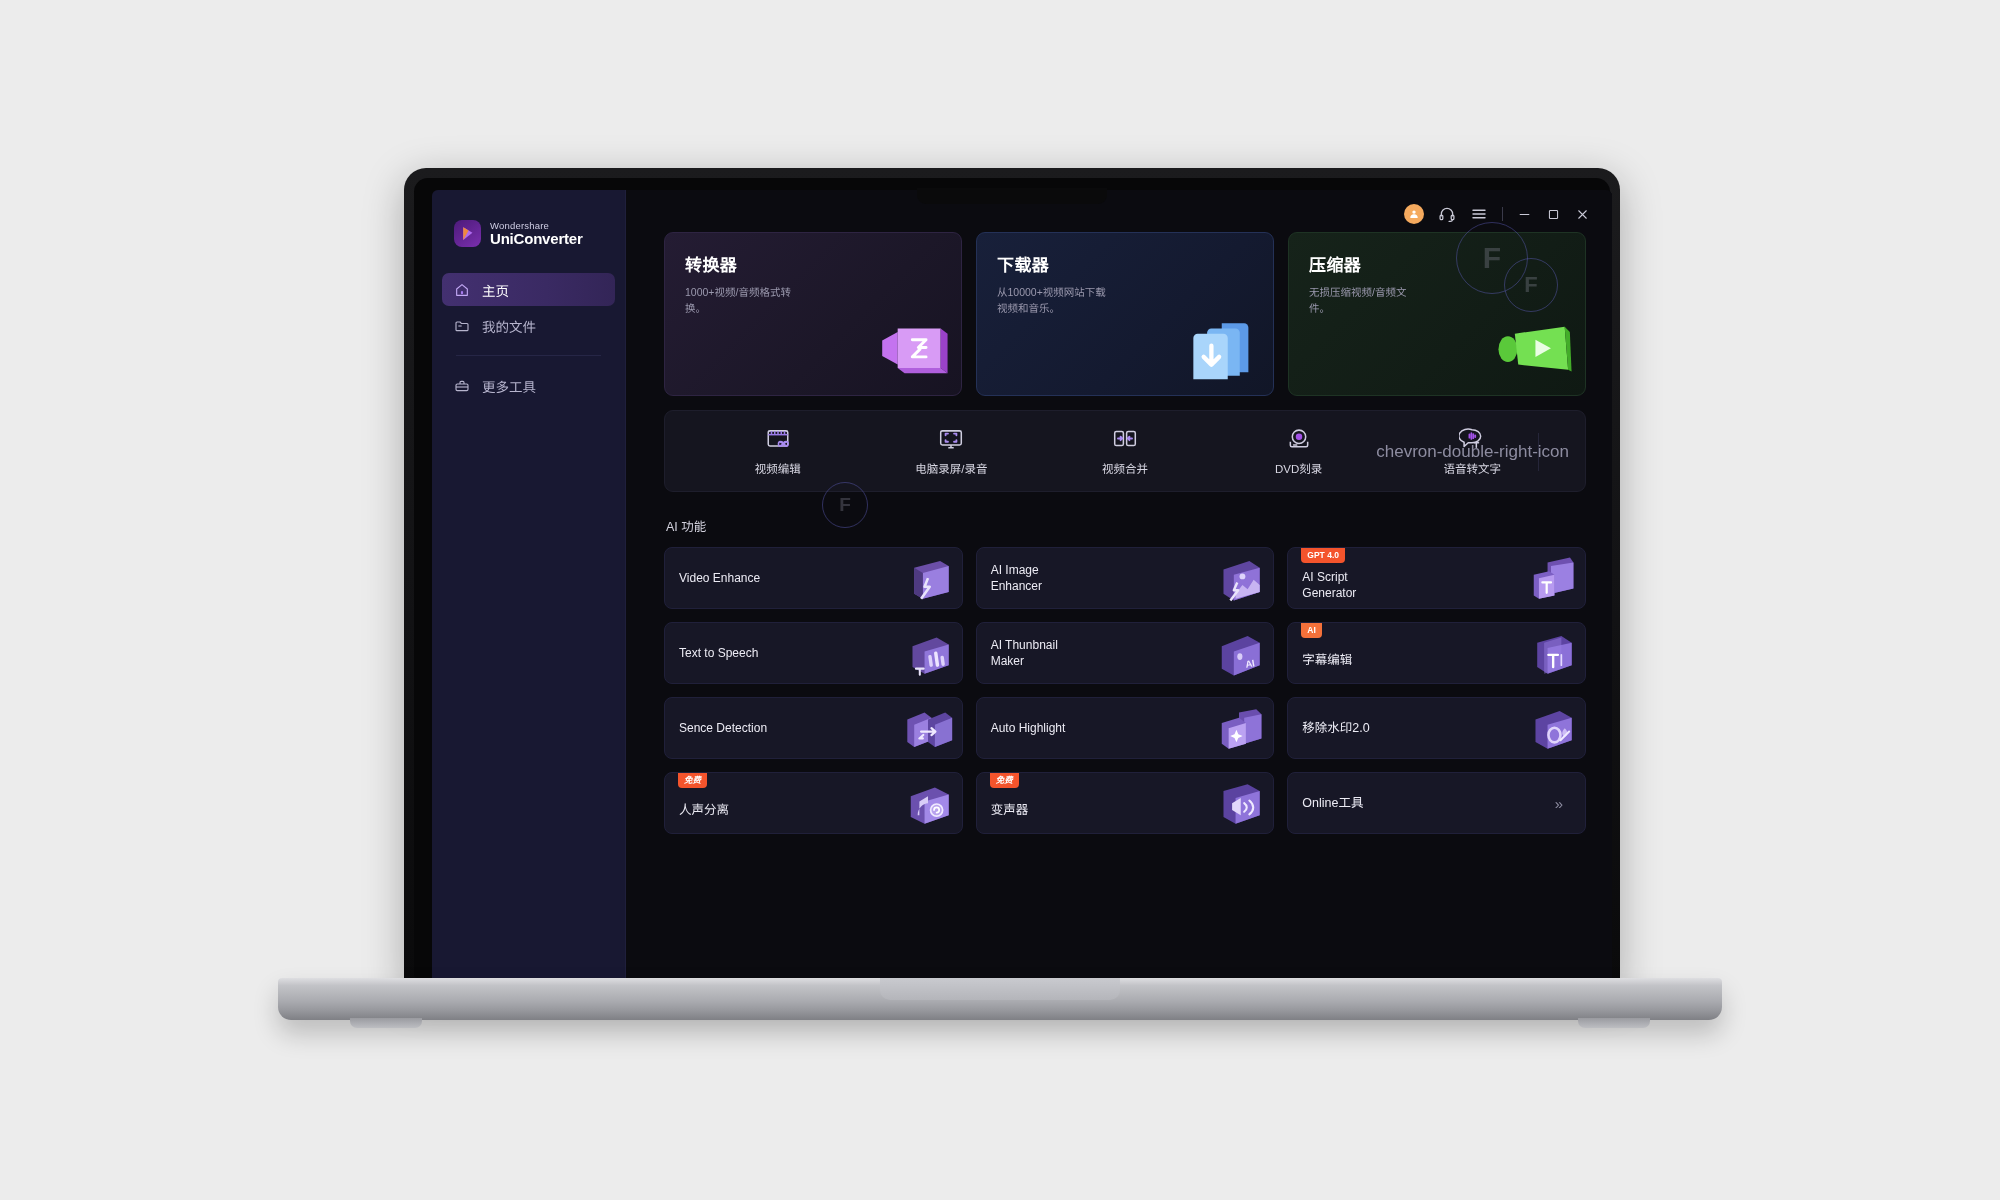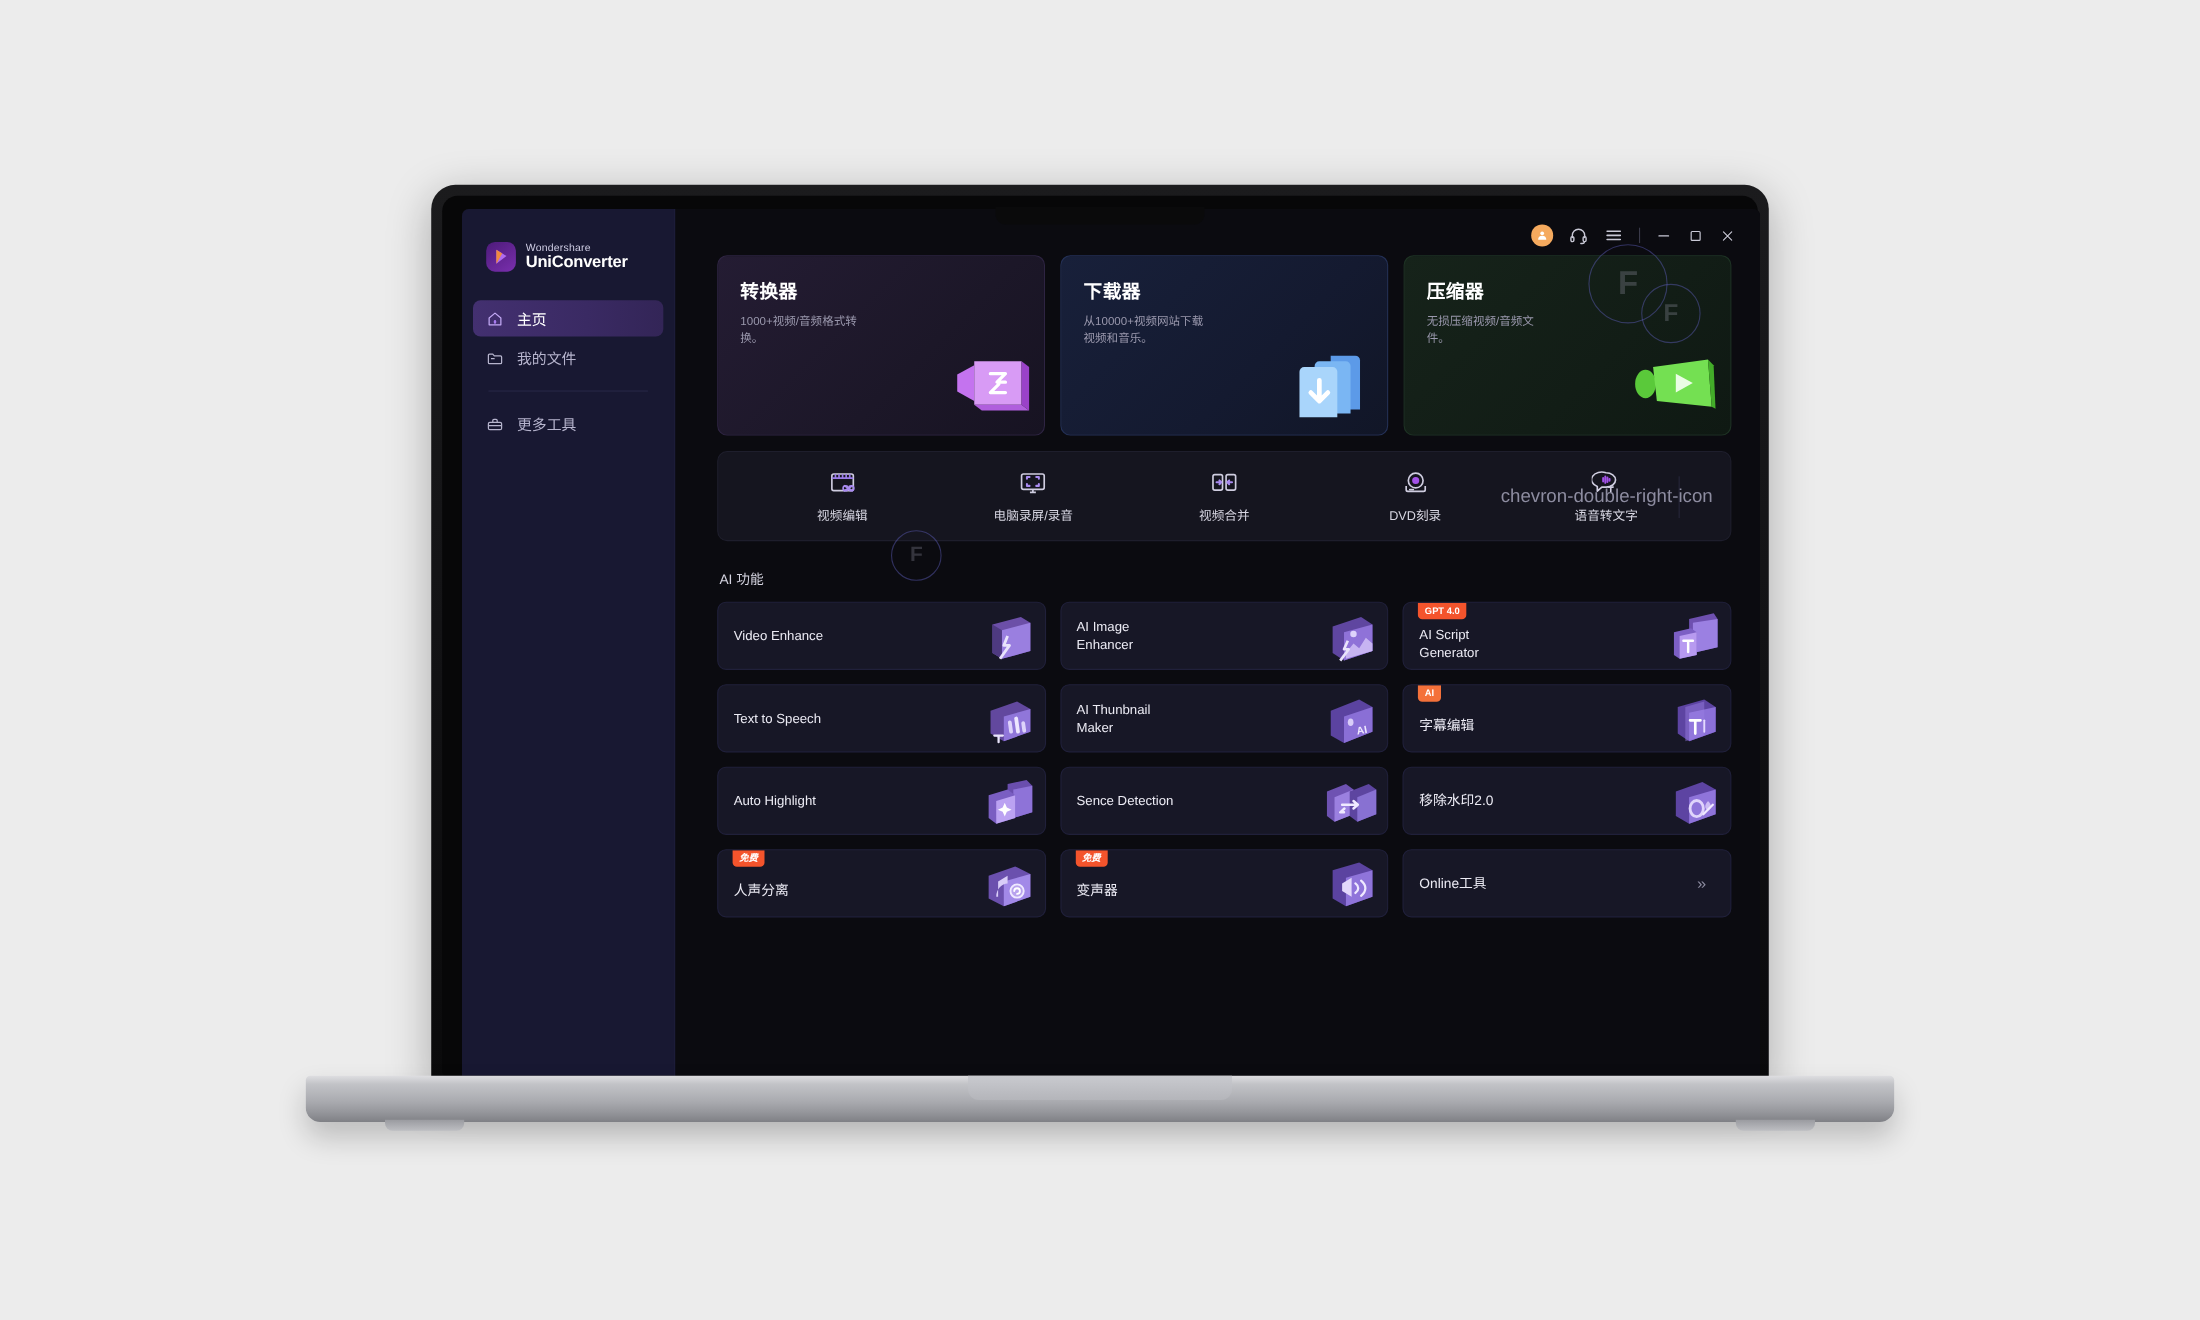--- a/index.html
+++ b/index.html
@@ -8,21 +8,21 @@
   body {
     background:#ececec;
     font-family:"Liberation Sans","DejaVu Sans",sans-serif;
     -webkit-font-smoothing:antialiased;
   }
 
   
   #stage { position:relative; width:2000px; height:1200px; }
 
   .laptop-lid {
-    position:absolute; left:392px; top:168px;
+    position:absolute; left:404px; top:168px;
     width:1216px; height:820px;
     background:linear-gradient(180deg,#1b1b1d 0%,#121214 55%,#0a0a0b 100%);
     border-radius:22px 22px 8px 8px;
     box-shadow:0 10px 40px rgba(0,0,0,.28);
   }
   .lid-inner {
     position:absolute; left:10px; top:10px; right:10px; bottom:10px;
     background:#070708; border-radius:14px 14px 4px 4px;
   }
   .screen {
@@ -452,41 +452,41 @@
                     <path d="M14 16 L42 8 L54 16 L54 42 L26 52 L14 44 Z" fill="#5d44a2"></path>
                     <path d="M26 22 L54 16 L54 42 L26 52 Z" fill="#8b70d8"></path>
                     <path d="M22 16 L42 10 L42 46 L22 52 Z" fill="#9c81e4" opacity=".45"></path>
                     <path d="M27 30 h11 M32.5 30 v14" stroke="#fff" stroke-width="2.8" stroke-linecap="round" fill="none"></path>
                     <path d="M42 30 v12" stroke="#e4daff" stroke-width="2" stroke-linecap="round"></path>
                   </svg>
                 </div>
               </div>
 
               <div class="ai-card">
+                <span class="ai-label">Sence Detection</span>
+                <div class="ai-art">
+                  <svg viewBox="0 0 60 58">
+                    <path d="M6 18 L26 10 L34 16 L34 42 L14 50 L6 44 Z" fill="#6e52b2"></path>
+                    <path d="M14 24 L34 16 L34 42 L14 50 Z" fill="#9b80e0"></path>
+                    <path d="M30 18 L50 10 L58 16 L58 42 L38 50 L30 44 Z" fill="#5d45a0"></path>
+                    <path d="M38 24 L58 16 L58 42 L38 50 Z" fill="#8871d2"></path>
+                    <path d="M22 32 h16 M34 28 l4.6 4 l-4.6 4 M24 40 h-4 l4.5-4" fill="none" stroke="#efe9ff" stroke-width="2.6" stroke-linecap="round" stroke-linejoin="round"></path>
+                  </svg>
+                </div>
+              </div>
+
+              <div class="ai-card">
                 <span class="ai-label">Auto Highlight</span>
                 <div class="ai-art">
                   <svg viewBox="0 0 60 58">
                     <path d="M30 10 L50 6 L56 12 L56 40 L36 46 L30 40 Z" fill="#6a4eae"></path>
                     <path d="M36 16 L56 12 L56 40 L36 46 Z" fill="#8e73d8"></path>
                     <path d="M10 22 L30 16 L38 22 L38 46 L18 52 L10 46 Z" fill="#7a5ec2"></path>
                     <path d="M18 28 L38 22 L38 46 L18 52 Z" fill="#bba2f2"></path>
                     <path d="M27 30 l2.2 5 l5 2.2 l-5 2.2 l-2.2 5 l-2.2-5 l-5-2.2 l5-2.2 Z" fill="#fff"></path>
-                  </svg>
-                </div>
-              </div>
-
-              <div class="ai-card">
-                <span class="ai-label">Sence Detection</span>
-                <div class="ai-art">
-                  <svg viewBox="0 0 60 58">
-                    <path d="M6 18 L26 10 L34 16 L34 42 L14 50 L6 44 Z" fill="#6e52b2"></path>
-                    <path d="M14 24 L34 16 L34 42 L14 50 Z" fill="#9b80e0"></path>
-                    <path d="M30 18 L50 10 L58 16 L58 42 L38 50 L30 44 Z" fill="#5d45a0"></path>
-                    <path d="M38 24 L58 16 L58 42 L38 50 Z" fill="#8871d2"></path>
-                    <path d="M22 32 h16 M34 28 l4.6 4 l-4.6 4 M24 40 h-4 l4.5-4" fill="none" stroke="#efe9ff" stroke-width="2.6" stroke-linecap="round" stroke-linejoin="round"></path>
                   </svg>
                 </div>
               </div>
 
               <div class="ai-card">
                 <span class="ai-label cn">移除水印2.0</span>
                 <div class="ai-art">
                   <svg viewBox="0 0 60 58">
                     <path d="M12 18 L40 8 L54 16 L54 42 L26 52 L12 44 Z" fill="#5d44a2"></path>
                     <path d="M26 24 L54 16 L54 42 L26 52 Z" fill="#8f74da"></path>

